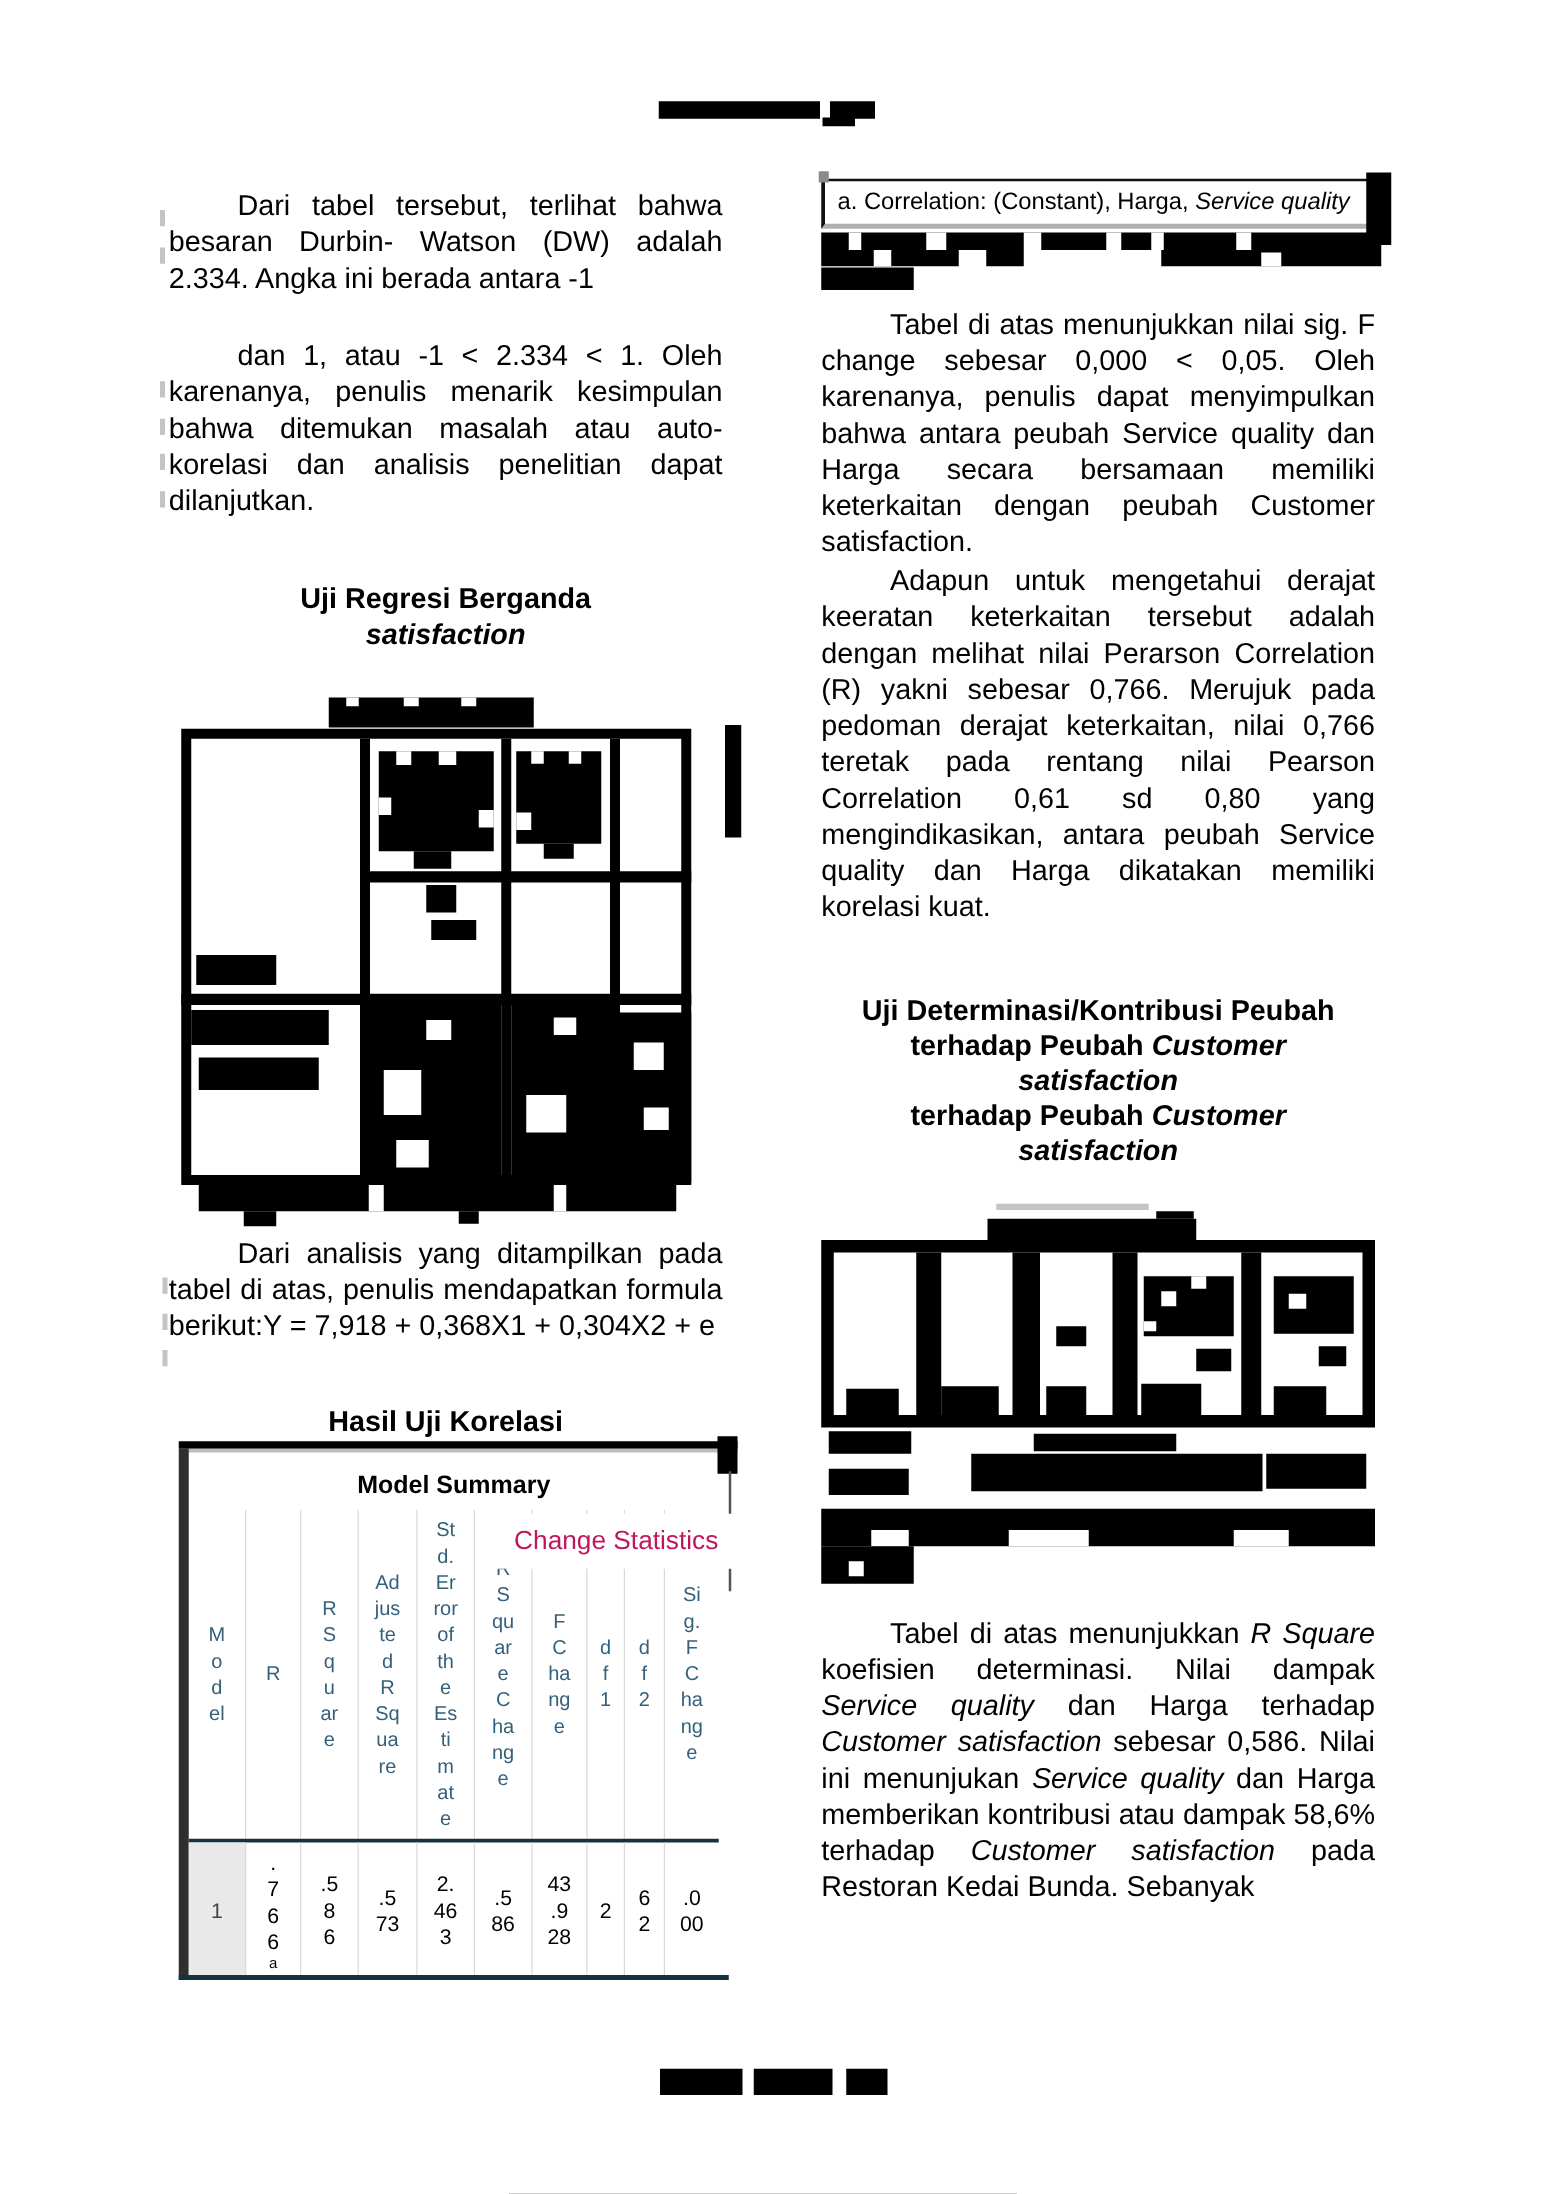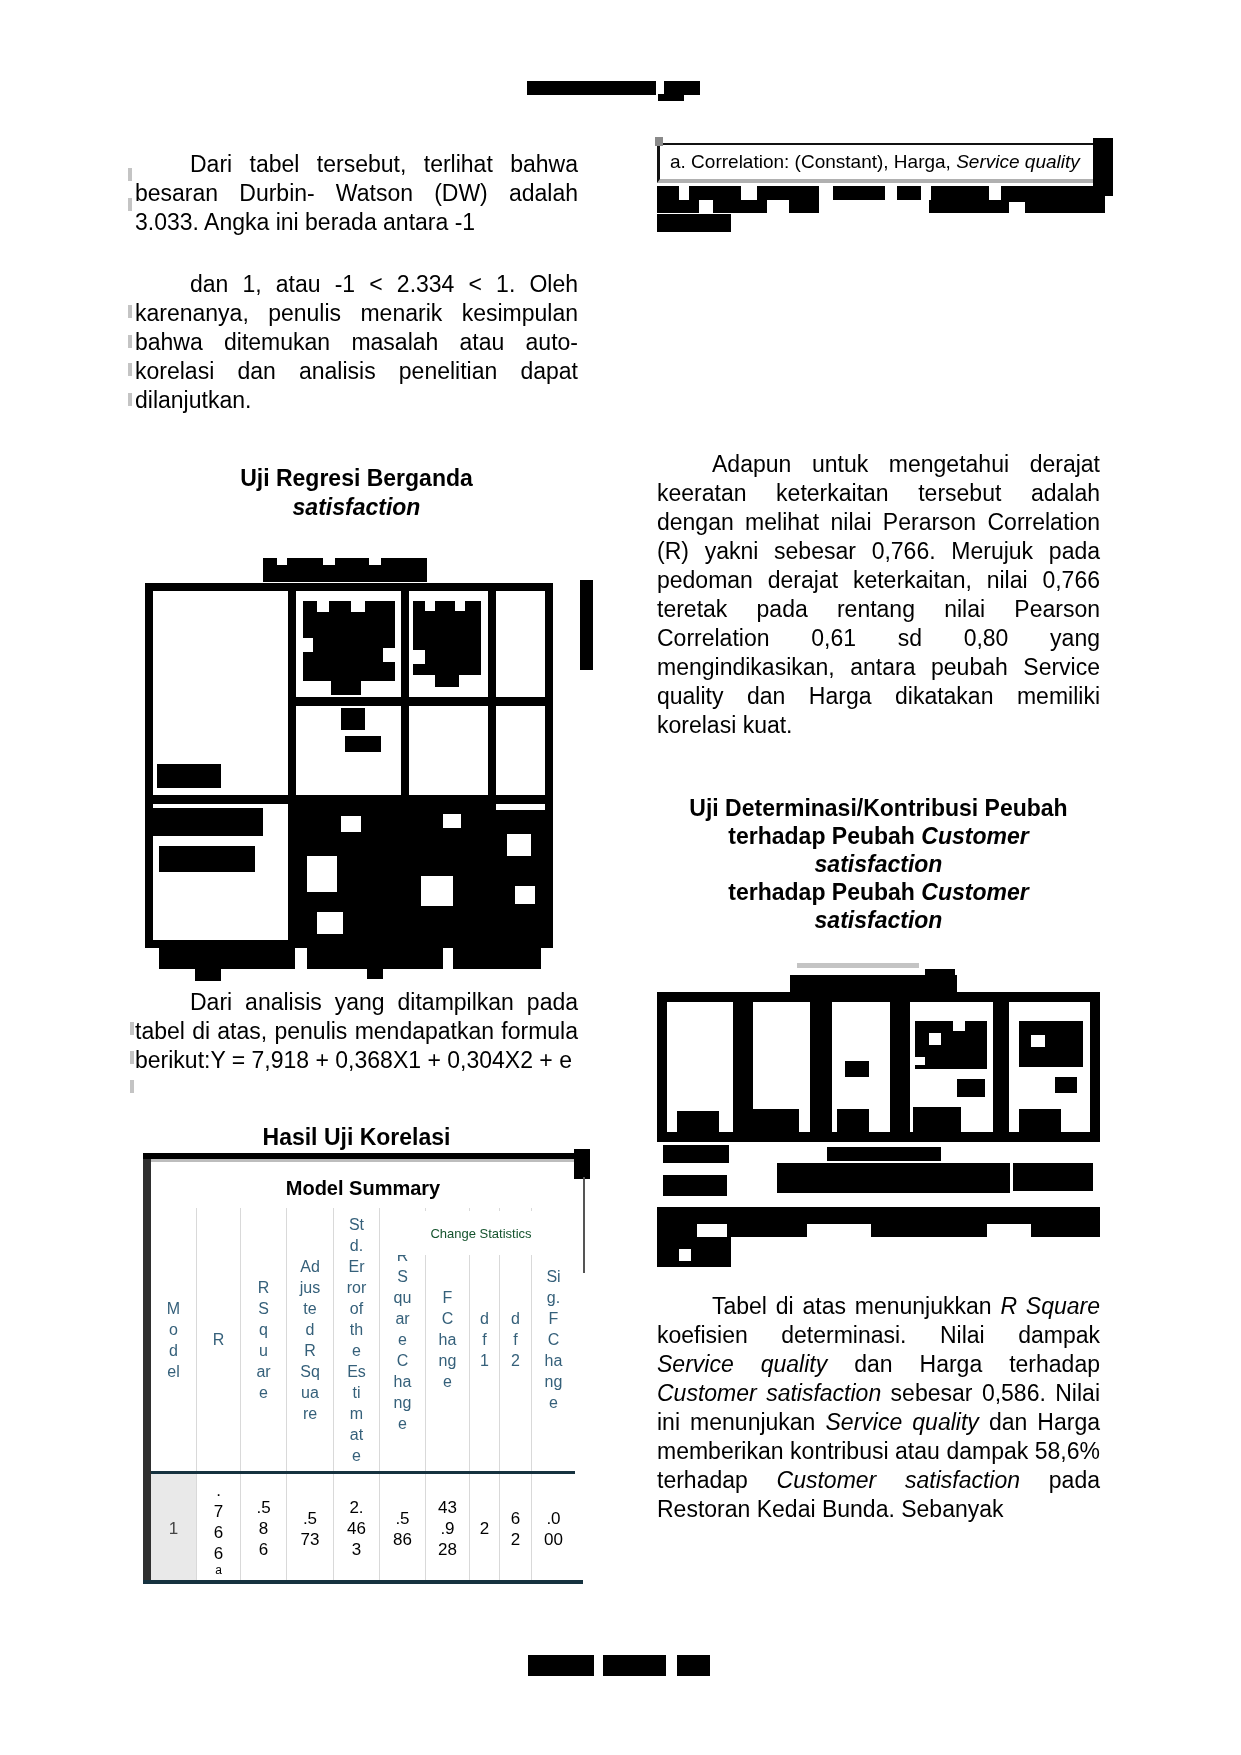--- a/index.html
+++ b/index.html
@@ -25,43 +25,43 @@
   .ms-topborder{position:absolute;left:0;top:0;width:447px;height:6px;background:#000;}
   .ms-topshadow{position:absolute;left:8px;top:6px;width:439px;height:3px;background:#bdbdbd;}
   .ms-leftborder{position:absolute;left:0;top:6px;width:8px;height:425px;background:#2f2f2f;}
   .ms-rchunk{position:absolute;left:431px;top:-4px;width:16px;height:30px;background:#000;}
   .ms-rline{position:absolute;left:440px;top:24px;width:2px;height:96px;background:#555;}
   .ms-title{position:absolute;left:8px;top:24px;width:424px;text-align:center;font-size:20px;font-weight:bold;}
   .ms-head{position:absolute;left:8px;top:55px;width:424px;height:263px;display:flex;}
   .ms-hc{display:flex;align-items:center;justify-content:center;box-sizing:border-box;
          color:#35607a;font-size:16px;line-height:21px;white-space:pre-line;text-align:center;}
   .ms-hc + .ms-hc, .ms-dc + .ms-dc{border-left:1px solid #d9d9d9;}
-  .ms-changestats{position:absolute;left:240px;top:58px;width:196px;height:44px;background:#fff;z-index:2;
-                  display:flex;align-items:center;justify-content:center;color:#14532d;font-size:13px;}
+  .ms-changestats{position:absolute;left:252px;top:58px;width:196px;height:44px;background:#fff;z-index:2;
+                  display:flex;align-items:center;justify-content:center;color:#be185d;font-size:21px;}
   .ms-row{position:absolute;left:8px;top:318px;width:424px;height:109px;display:flex;border-top:3px solid #16323f;box-sizing:content-box;}
   .ms-dc{display:flex;flex-direction:column;align-items:center;justify-content:center;box-sizing:border-box;}
   .ms-dc .v{white-space:pre-line;text-align:center;font-size:17px;line-height:21px;}
   .ms-dc .sup{display:block;font-size:12px;line-height:13px;text-align:center;}
   .ms-bottomborder{position:absolute;left:0;top:427px;width:440px;height:4px;background:#16323f;}
   .mcell{background:#e9e9e9;color:#444;}
   .c0{width:45px}.c1{width:44px}.c2{width:46px}.c3{width:47px}.c4{width:46px}
   .c5{width:46px}.c6{width:44px}.c7{width:30px}.c8{width:32px}.c9{width:44px}
 </style>
 </head>
 <body>
 
 <div class="page">
 
   <div class="blobwrap" style="left:527px;top:81px;width:180px;height:21px;">
       <div class="bk" style="left: 0px; top: 0px; width: 129px; height: 14px;"></div>
       <div class="bk" style="left: 137px; top: 0px; width: 36px; height: 14px;"></div>
       <div class="bk" style="left: 131px; top: 13px; width: 26px; height: 7px;"></div>
     </div>
 
-  <p class="body ind" style="left:135px;top:150px;">Dari tabel tersebut, terlihat bahwa besaran Durbin- Watson (DW) adalah 3.033. Angka ini berada antara -1</p>
+  <p class="body ind" style="left:135px;top:150px;">Dari tabel tersebut, terlihat bahwa besaran Durbin- Watson (DW) adalah 2.334. Angka ini berada antara -1</p>
 
   <p class="body ind" style="left:135px;top:270px;">dan 1, atau -1 &lt; 2.334 &lt; 1. Oleh karenanya, penulis menarik kesimpulan bahwa ditemukan masalah atau auto-korelasi dan analisis penelitian dapat dilanjutkan.</p>
 
   <div class="hd" style="left:135px;top:464px;line-height:29px;">
     <div>Uji Regresi Berganda</div>
     <div><i>satisfaction</i></div>
   </div>
 
   <div class="blobwrap" style="left:145px;top:556px;width:408px;height:430px;">
     <div class="frame1"></div>
@@ -243,20 +243,21 @@
       <div class="w" style="left: 264px; top: 0px; width: 10px; height: 14px;"></div>
       <div class="w" style="left: 332px; top: 0px; width: 12px; height: 14px;"></div>
       <div class="bk" style="left: 0px; top: 14px; width: 110px; height: 13px;"></div>
       <div class="w" style="left: 42px; top: 14px; width: 14px; height: 13px;"></div>
       <div class="bk" style="left: 132px; top: 14px; width: 30px; height: 13px;"></div>
       <div class="bk" style="left: 272px; top: 14px; width: 176px; height: 13px;"></div>
       <div class="w" style="left: 352px; top: 16px; width: 16px; height: 11px;"></div>
       <div class="bk" style="left: 0px; top: 28px; width: 74px; height: 18px;"></div>
     </div>
 
+  <p class="body ind" style="left:657px;top:245px;">Tabel di atas menunjukkan nilai sig. F change sebesar 0,000 &lt; 0,05. Oleh karenanya, penulis dapat menyimpulkan bahwa antara peubah Service quality dan Harga secara bersamaan memiliki keterkaitan dengan peubah Customer satisfaction.</p>
 
   <p class="body ind" style="left:657px;top:450px;">Adapun untuk mengetahui derajat keeratan keterkaitan tersebut adalah dengan melihat nilai Perarson Correlation (R) yakni sebesar 0,766. Merujuk pada pedoman derajat keterkaitan, nilai 0,766 teretak pada rentang nilai Pearson Correlation 0,61 sd 0,80 yang mengindikasikan, antara peubah Service quality dan Harga dikatakan memiliki korelasi kuat.</p>
 
   <div class="bk" style="left:580px;top:580px;width:13px;height:90px;"></div>
 
   <div class="hd" style="left:657px;top:794px;line-height:28px;">
     <div>Uji Determinasi/Kontribusi Peubah</div>
     <div><span>terhadap Peubah </span><i>Customer</i></div>
     <div><i>satisfaction</i></div>
     <div><span>terhadap Peubah </span><i>Customer</i></div>

